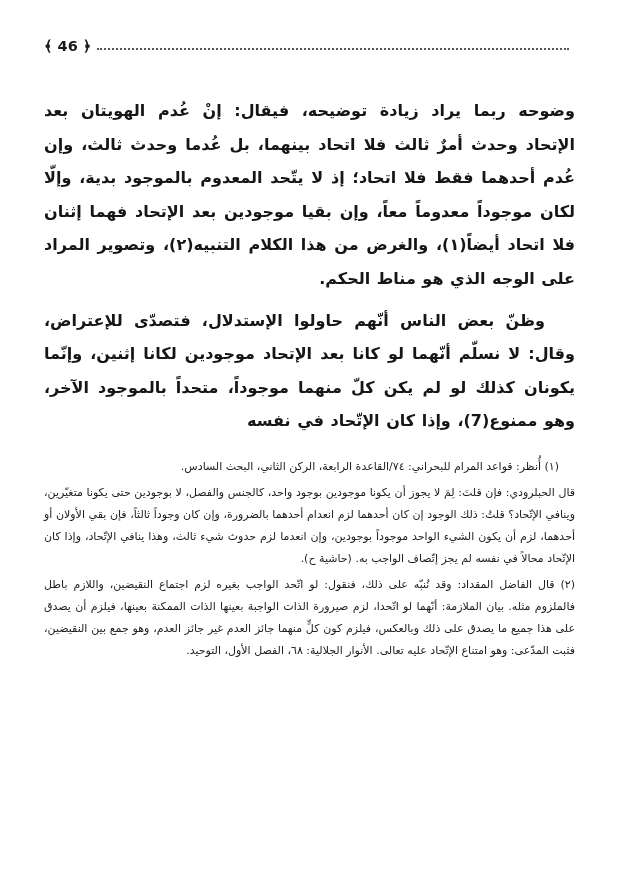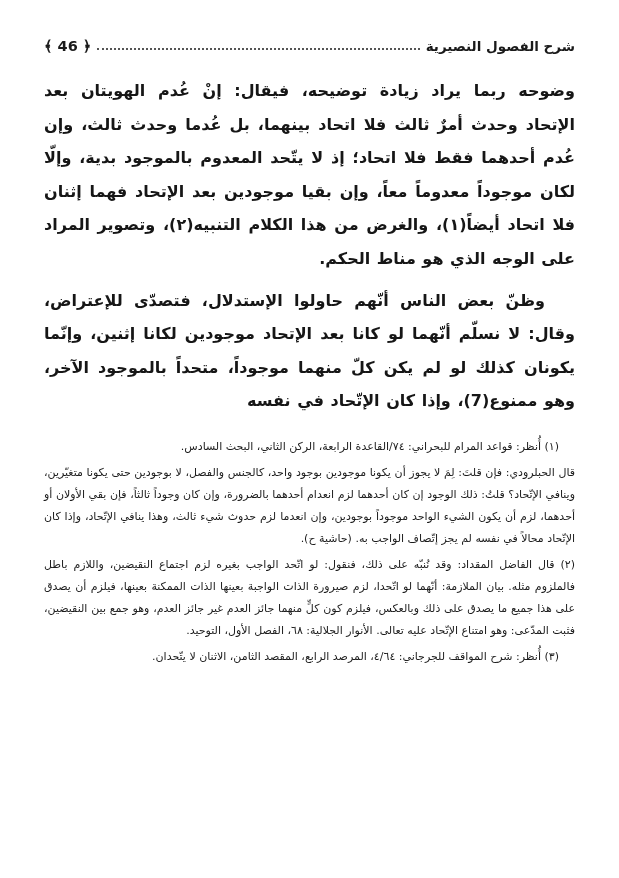--- a/index.html
+++ b/index.html
@@ -34,21 +34,21 @@
     flex: 1;
     height: 0;
     border-bottom: 2px dotted #555;
     margin: 0 6px 4px 6px;
   }
   .page-number-ornament {
     white-space: nowrap;
     font-size: 14.5px;
   }
   .body-text {
-    margin-top: 20px;
+    margin-top: 40px;
   }
   .para {
     font-size: 16px;
     font-weight: bold;
     line-height: 2.1;
     text-align: justify;
     margin: 0 0 8px 0;
     word-spacing: 1px;
   }
   .para.indent {
@@ -68,30 +68,28 @@
   .fn.ref {
     text-indent: 16px;
   }
 </style>
 </head>
 <body>
 
 <div class="page">
 
   <header class="page-header">
-    <span class="book-title">شرح الفصول النصيرية</span>
     <span class="dots"></span>
     <span class="page-number-ornament">﴿ 46 ﴾</span>
   </header>
 
   <main class="body-text">
     <p class="para">وضوحه ربما يراد زيادة توضيحه، فيقال: إنْ عُدم الهويتان بعد الإتحاد وحدث أمرٌ ثالث فلا اتحاد بينهما، بل عُدما وحدث ثالث، وإن عُدم أحدهما فقط فلا اتحاد؛ إذ لا يتّحد المعدوم بالموجود بدية، وإلّا لكان موجوداً معدوماً معاً، وإن بقيا موجودين بعد الإتحاد فهما إثنان فلا اتحاد أيضاً(١)، والغرض من هذا الكلام التنبيه(٢)، وتصوير المراد على الوجه الذي هو مناط الحكم.</p>
     <p class="para indent">وظنّ بعض الناس أنّهم حاولوا الإستدلال، فتصدّى للإعتراض، وقال: لا نسلّم أنّهما لو كانا بعد الإتحاد موجودين لكانا إثنين، وإنّما يكونان كذلك لو لم يكن كلّ منهما موجوداً، متحداً بالموجود الآخر، وهو ممنوع(7)، وإذا كان الإتّحاد في نفسه</p>
   </main>
 
   <section class="footnotes">
     <p class="fn ref">(١) أُنظر: قواعد المرام للبحراني: ٧٤/القاعدة الرابعة، الركن الثاني، البحث السادس.</p>
     <p class="fn">قال الحبلرودي: فإن قلتَ: لِمَ لا يجوز أن يكونا موجودين بوجود واحد، كالجنس والفصل، لا بوجودين حتى يكونا متغيّرين، وينافي الإتّحاد؟ قلتُ: ذلك الوجود إن كان أحدهما لزم انعدام أحدهما بالضرورة، وإن كان وجوداً ثالثاً، فإن بقي الأولان أو أحدهما، لزم أن يكون الشيء الواحد موجوداً بوجودين، وإن انعدما لزم حدوث شيء ثالث، وهذا ينافي الإتّحاد، وإذا كان الإتّحاد محالاً في نفسه لم يجز إتّصاف الواجب به. (حاشية ح).</p>
     <p class="fn">(٢) قال الفاضل المقداد: وقد نُنبّه على ذلك، فنقول: لو اتّحد الواجب بغيره لزم اجتماع النقيضين، واللازم باطل فالملزوم مثله. بيان الملازمة: أنّهما لو اتّحدا، لزم صيرورة الذات الواجبة بعينها الذات الممكنة بعينها، فيلزم أن يصدق على هذا جميع ما يصدق على ذلك وبالعكس، فيلزم كون كلٍّ منهما جائز العدم غير جائز العدم، وهو جمع بين النقيضين، فثبت المدّعى: وهو امتناع الإتّحاد عليه تعالى. الأنوار الجلالية: ٦٨، الفصل الأول، التوحيد.</p>
-    <p class="fn ref">(٣) أُنظر: شرح المواقف للجرجاني: ٤/٦٤، المرصد الرابع، المقصد الثامن، الاثنان لا يتّحدان.</p>
   </section>
 
 </div>
 
 </body></html>

